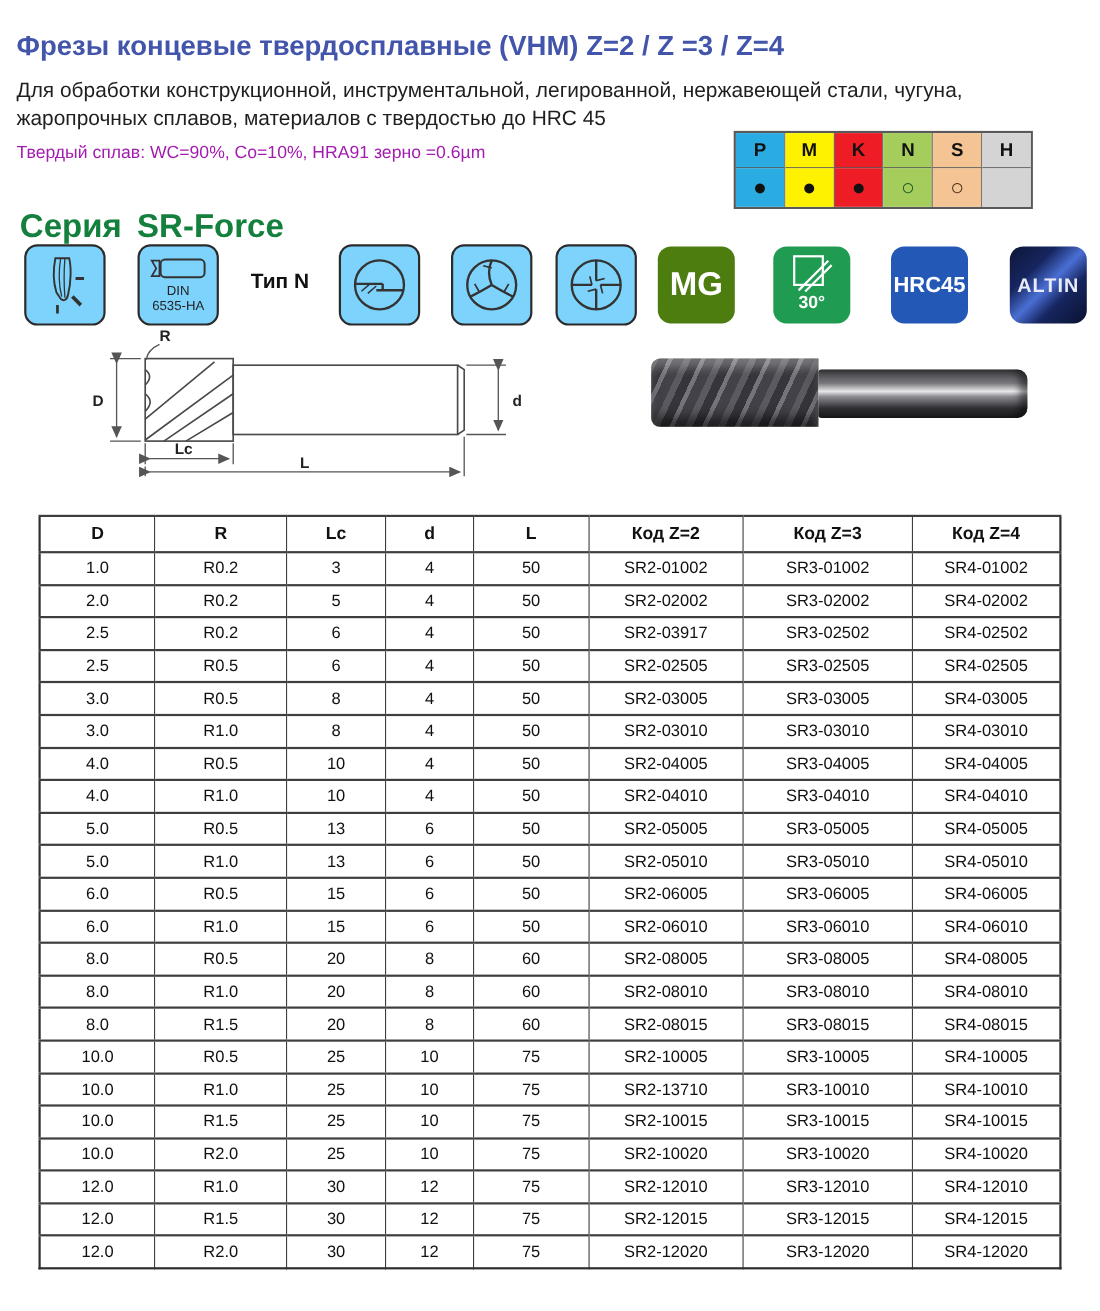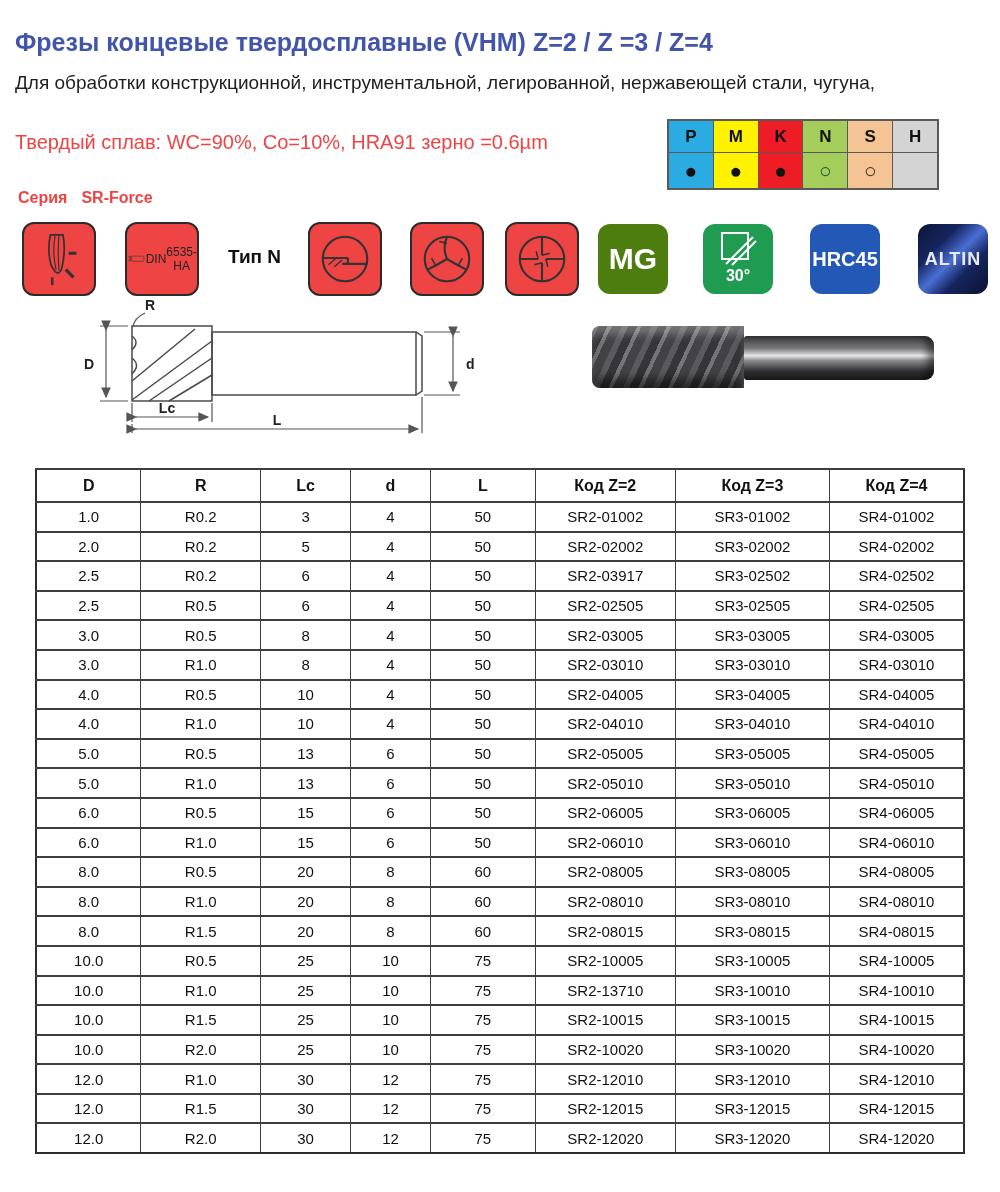--- a/index.html
+++ b/index.html
@@ -1,39 +1,39 @@
 <!DOCTYPE html>
 <html><head>
 <meta charset="utf-8">
 <style>
   html,body{margin:0;padding:0;background:#fff;}
   .page{position:relative;width:1000px;height:1192px;background:#fff;overflow:hidden;
         font-family:"Liberation Sans",sans-serif;color:#1a1a1a;border-radius:12px;}
 
   .title{position:absolute;left:15px;top:28px;margin:0;font-size:25px;font-weight:bold;color:#4355ab;}
   .desc{position:absolute;left:15px;top:70px;font-size:19px;line-height:26px;color:#1f1f1f;}
-  .alloy{position:absolute;left:15px;top:131px;font-size:20px;color:#ef4444;}
+  .alloy{position:absolute;left:15px;top:131px;font-size:16px;color:#a21caf;}
 
   
   .matrix{position:absolute;left:667px;top:119px;width:272px;height:71px;display:flex;
           border:2px solid #595959;box-sizing:border-box;}
   .matrix-col{flex:1;display:flex;flex-direction:column;border-left:1px solid #595959;}
   .matrix-col:first-child{border-left:none;}
   .matrix-head{height:31px;border-bottom:1px solid #595959;display:flex;align-items:center;
                justify-content:center;font-weight:bold;font-size:17px;color:#111;}
   .matrix-sym{flex:1;display:flex;align-items:center;justify-content:center;
               font-size:21px;font-weight:bold;line-height:1;}
 
-  .series{position:absolute;left:18px;top:189px;font-size:16px;font-weight:bold;color:#ef4444;}
+  .series{position:absolute;left:18px;top:189px;font-size:30px;font-weight:bold;color:#15803d;}
   .series span{margin-right:14px;}
 
   
   .icon-box{position:absolute;top:222px;width:74px;height:74px;border:2.5px solid #2b2b2b;
-            border-radius:12px;background:#ef4444;box-sizing:border-box;display:flex;
-            align-items:center;justify-content:center;flex-direction:row;}
+            border-radius:12px;background:#7dd3fc;box-sizing:border-box;display:flex;
+            align-items:center;justify-content:center;flex-direction:column;}
   .type-label{position:absolute;left:228px;top:246px;font-size:19px;font-weight:bold;color:#111;}
   .din-text{font-size:12px;color:#222;text-align:center;line-height:14px;}
 
   .badge{position:absolute;top:224px;width:70px;height:70px;border-radius:12px;color:#fff;
          display:flex;align-items:center;justify-content:center;font-weight:bold;box-sizing:border-box;}
   .badge.mg{left:598px;background:#4d7c0f;font-size:30px;}
   .badge.helix{left:703px;background:#1f9c52;flex-direction:column;justify-content:flex-start;padding-top:4px;}
   .badge.helix .deg{font-size:16px;margin-top:-7px;}
   .badge.hrc{left:810px;background:#2458b6;flex-direction:row;line-height:1.05;font-size:20px;}
   .badge.altin{left:918px;font-size:18px;letter-spacing:1px;color:#e8ecf8;
@@ -65,20 +65,21 @@
 </style>
 </head>
 <body>
 
 <div class="page">
 
   <h1 class="title">Фрезы концевые твердосплавные (VHM)  Z=2 / Z =3 / Z=4</h1>
 
   <div class="desc">
     <div>Для обработки конструкционной, инструментальной, легированной, нержавеющей стали, чугуна,</div>
+    <div>жаропрочных сплавов, материалов с твердостью до HRC 45</div>
   </div>
 
   <div class="alloy">Твердый сплав: WC=90%, Co=10%, HRA91 зерно =0.6µm</div>
 
   <div class="matrix">
 
   <div class="matrix-col">
       <div class="matrix-head" style="background: rgb(42, 171, 226);">P</div>
       <div class="matrix-sym" style="background: rgb(42, 171, 226); color: rgb(17, 17, 17);">●</div>
     </div>

